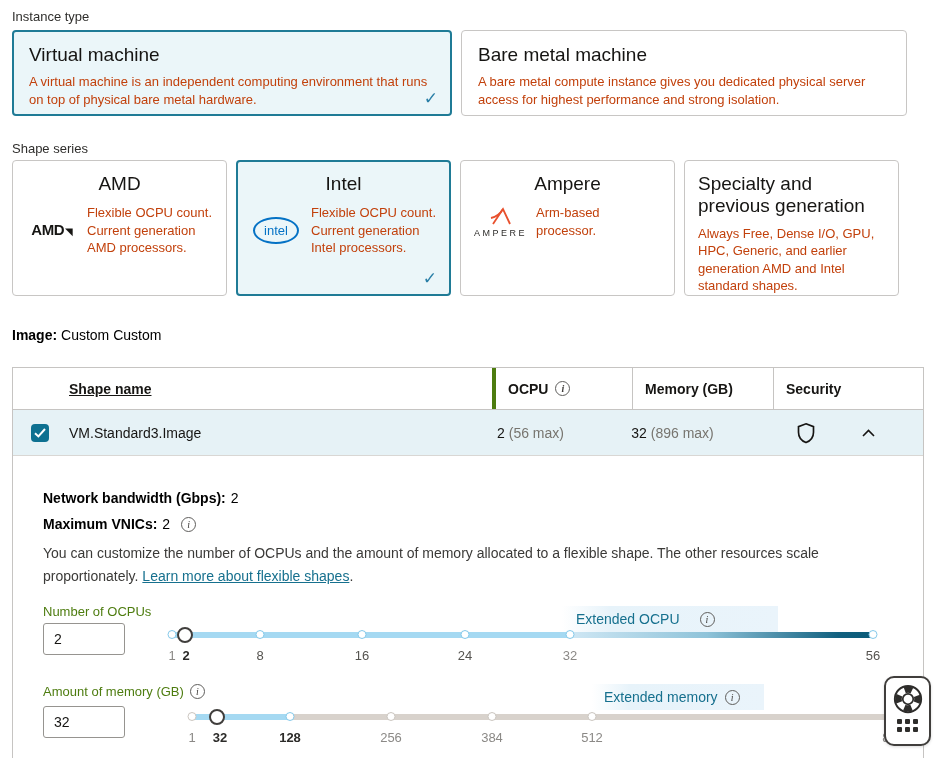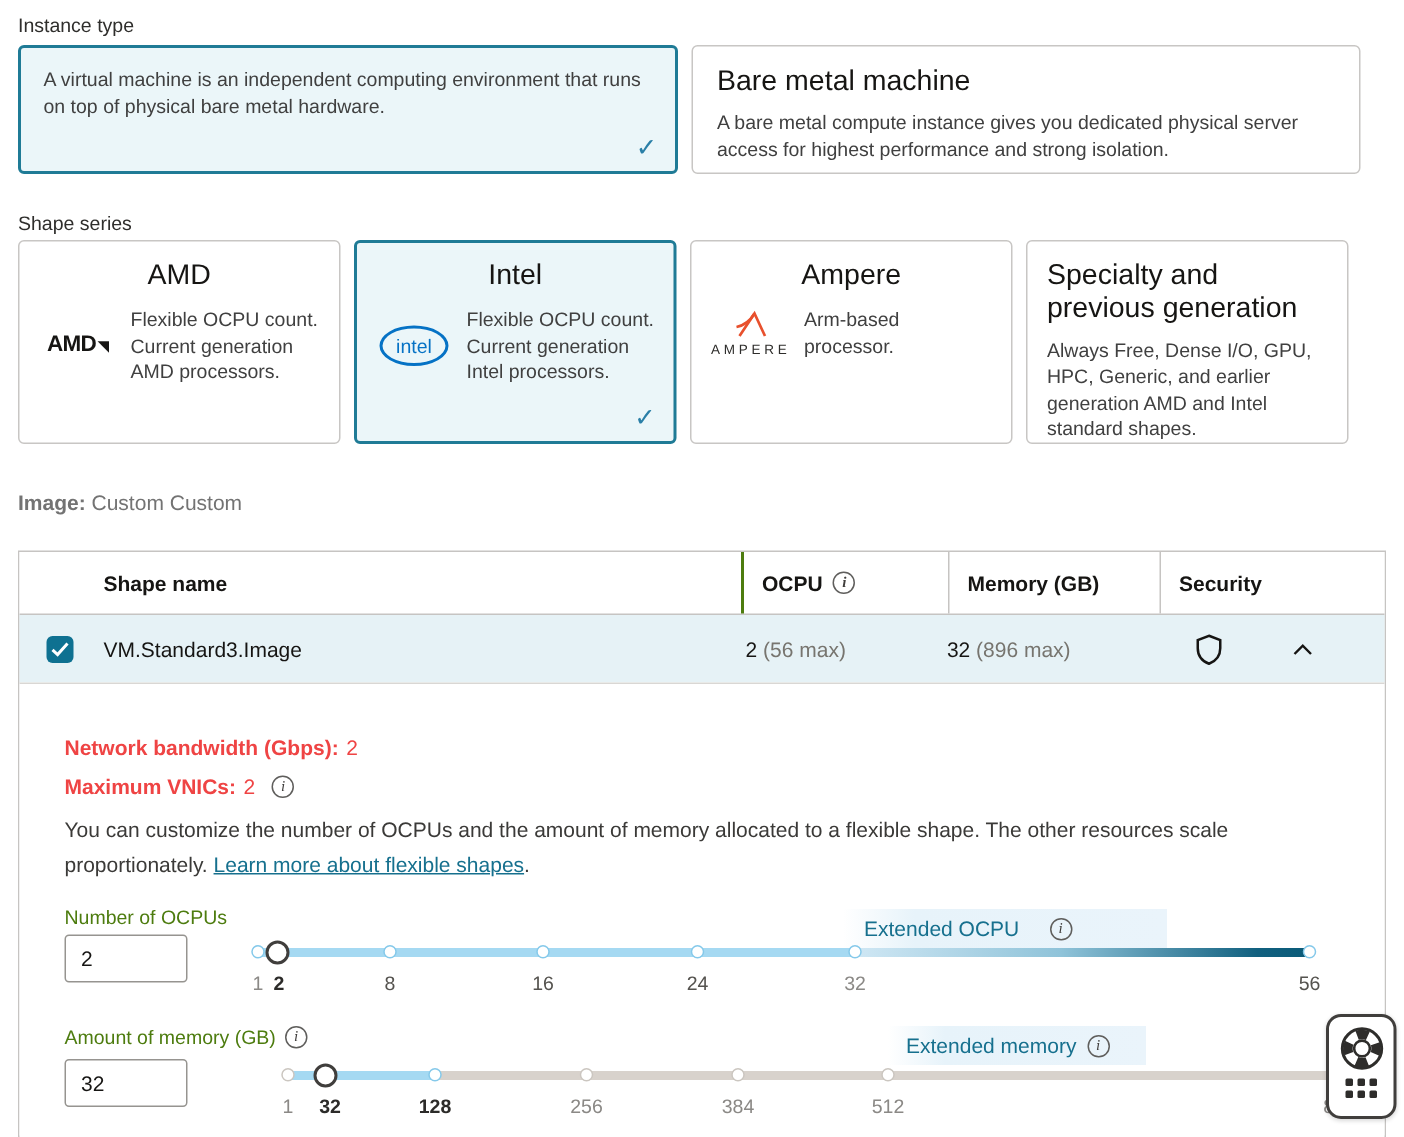--- a/index.html
+++ b/index.html
@@ -7,21 +7,21 @@
   body { font-family:"Liberation Sans","DejaVu Sans",sans-serif; color:#161513; }
   #app { position:relative; width:936px; height:758px; overflow:hidden; background:#fff; }
 
   .section-label { position:absolute; left:12px; font-size:13px; color:#2f2e2c; }
 
   
   .card-row { position:absolute; left:12px; display:flex; gap:9px; }
   .sel-card { background:#fff; border:1px solid #c8c6c4; border-radius:4px; position:relative; padding:13px 16px; cursor:pointer; }
   .sel-card.selected { border:2px solid #1f7b96; background:#ebf6f9; padding:12px 15px; }
   .sel-card .card-title { font-size:19px; font-weight:400; color:#161513; margin-bottom:7px; }
-  .sel-card .card-desc { font-size:13px; line-height:1.35; color:#404040; }
+  .sel-card .card-desc { font-size:13px; line-height:1.35; color:#c2410c; }
   .sel-check { position:absolute; right:12px; bottom:5px; color:#2a7fa7; font-size:17px; font-weight:700; }
   .sel-check::before { content:"\2713"; }
 
   .instance-cards { top:30px; }
   .instance-cards .sel-card { width:440px; height:86px; }
   .instance-cards .card-desc { width:400px; }
 
   .shape-cards { top:160px; }
   .shape-cards .sel-card { width:215px; height:136px; padding:12px 13px; }
   .shape-cards .sel-card.selected { padding:11px 12px; }
@@ -30,47 +30,47 @@
   .shape-body { display:flex; align-items:center; gap:9px; }
   .shape-logo { flex:0 0 52px; display:flex; flex-direction:column; align-items:center; justify-content:center; }
   .shape-cards .card-desc { flex:1; }
 
   .amd-mark { font-weight:700; font-size:15px; letter-spacing:-0.5px; color:#161513; white-space:nowrap; }
   .amd-arrow { font-size:10px; margin-left:1px; color:#161513; }
   .intel-oval { display:inline-flex; align-items:center; justify-content:center; border:2px solid #0572c5; color:#0572c5; border-radius:50%; width:46px; height:27px; font-size:13px; }
   .ampere-word { font-size:9px; letter-spacing:2.5px; color:#2e2d2b; margin-top:2px; }
 
   
-  .image-line { position:absolute; left:12px; top:327px; font-size:14px; color:#737373; }
+  .image-line { position:absolute; left:12px; top:327px; font-size:14px; color:#000000; }
   .image-line .b { font-weight:700; }
 
   
   .shape-table { position:absolute; left:12px; top:367px; width:912px; height:391px; border:1px solid #c6c4c2; background:#fff; }
   .t-header { display:flex; height:42px; align-items:stretch; border-bottom:1px solid #c6c4c2; background:#fff; }
   .t-header .hc { display:flex; align-items:center; font-size:14px; font-weight:700; color:#161513; padding-left:12px; }
   .hc0 { width:44px; padding-left:0 !important; }
-  .hc1 { width:439px; border-right:2px solid #4d7c0f; }
+  .hc1 { width:439px; border-right:4px solid #4d7c0f;text-decoration:underline; }
   .hc2 { width:137px; border-right:1px solid #c6c4c2; gap:7px; }
   .hc3 { width:141px; border-right:1px solid #c6c4c2; }
   .hc4 { flex:1; }
 
   .t-row { display:flex; height:45px; align-items:center; background:#e6f2f6; cursor:pointer; }
   .checkbox { width:18px; height:18px; margin-left:18px; background:#0e7191; border-radius:4px; display:flex; align-items:center; justify-content:center; }
   .checkbox svg { display:block; }
   .row-name { font-size:14px; color:#161513; margin-left:20px; width:395px; }
   .cell-num { font-size:14px; text-align:center; }
   .cell-ocpu { width:143px; padding-right:10px; }
   .cell-mem { width:141px; padding-right:10px; }
   .muted-max { color:#77756f; }
   .shield-wrap { margin-left:48px; display:flex; align-items:center; }
   .chev-wrap { margin-left:46px; display:flex; align-items:center; }
 
   
   .t-details { position:relative; height:303px; background:#fff; border-top:1px solid #d9d7d4; overflow:hidden; }
-  .d-line { position:absolute; left:30px; font-size:14px; color:#ef4444; display:flex; align-items:center; gap:5px; }
+  .d-line { position:absolute; left:30px; font-size:14px; color:#000000; display:flex; align-items:center; gap:5px; }
   .d-line .b { font-weight:700; }
   .d-para { position:absolute; left:30px; top:86px; width:838px; font-size:14px; line-height:1.65; color:#3b3a38; }
   .teal-link { color:#16708e; text-decoration:underline; cursor:pointer; }
 
   .field-label { position:absolute; left:30px; font-size:13px; color:#4d7c0f; display:flex; align-items:center; gap:6px; }
   .num-input { position:absolute; left:30px; width:82px; height:32px; border:1px solid #969490; border-radius:3px; font-size:14px; padding-left:10px; color:#161513; font-family:inherit; background:#fff; }
 
   .info-icon { display:inline-flex; align-items:center; justify-content:center; width:15px; height:15px; border:1px solid #5f5e5c; border-radius:50%; font-size:10px; font-style:italic; font-family:"Liberation Serif","DejaVu Serif",serif; color:#403e3c; flex:0 0 auto; cursor:pointer; }
   .info-icon::before { content:"i"; }
 
@@ -96,20 +96,21 @@
   .dots-grid i { background:#2e2d2b; border-radius:1px; }
 </style>
 </head>
 <body>
 
 <div id="app">
 
   <div class="section-label" style="top:9px;">Instance type</div>
   <div class="card-row instance-cards">
     <div class="sel-card selected">
+      <div class="card-title">Virtual machine</div>
       <div class="card-desc">A virtual machine is an independent computing environment that runs on top of physical bare metal hardware.</div>
       <span class="sel-check"></span>
     </div>
     <div class="sel-card" style="width:446px;">
       <div class="card-title">Bare metal machine</div>
       <div class="card-desc">A bare metal compute instance gives you dedicated physical server access for highest performance and strong isolation.</div>
     </div>
   </div>
 
   <div class="section-label" style="top:141px;">Shape series</div>

